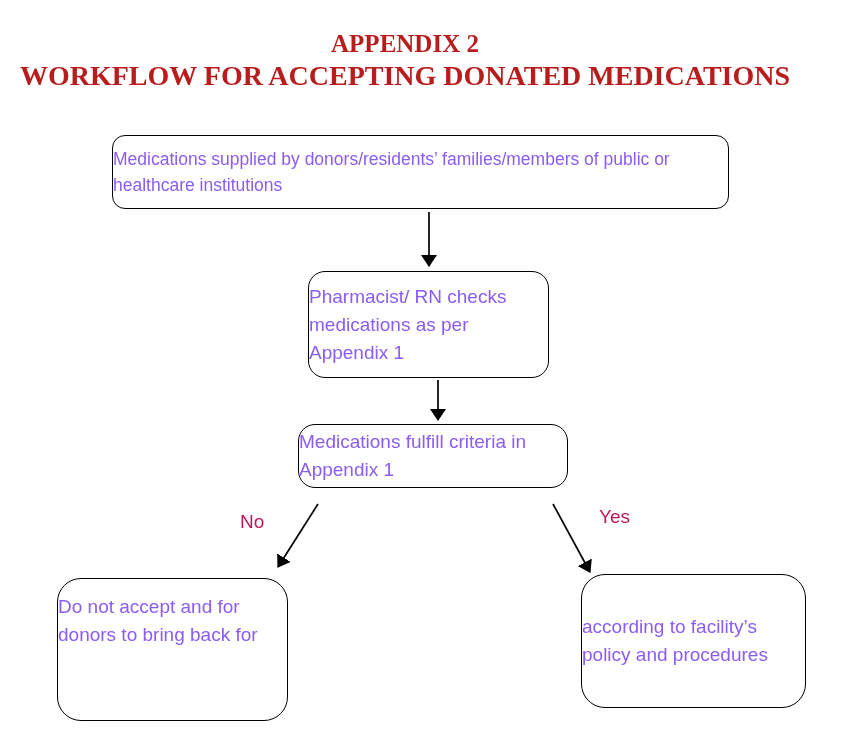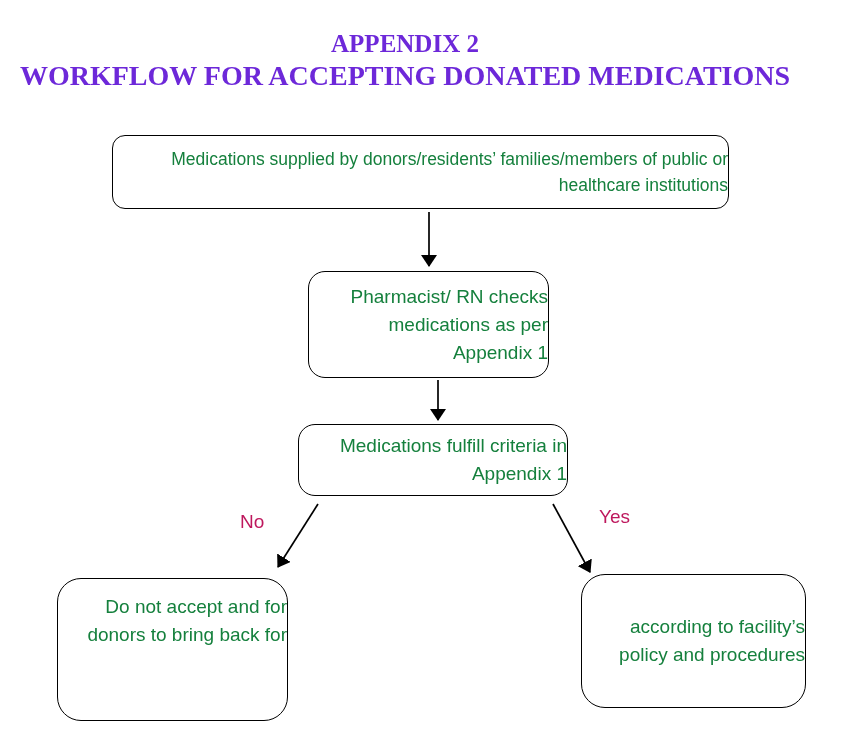--- a/index.html
+++ b/index.html
@@ -15,21 +15,21 @@
     overflow: hidden;
     font-family: "Liberation Sans", sans-serif;
   }
   .title-line {
     position: absolute;
     left: 0;
     width: 810px;
     text-align: center;
     font-family: "Liberation Serif", serif;
     font-weight: 700;
-    color: #6d28d9;
+    color: #b91c1c;
     letter-spacing: 0px;
     white-space: nowrap;
   }
   .title-line.l1 { top: 30px; font-size: 25px; }
   .title-line.l2 { top: 60px; font-size: 28px; }
 
   .arrows {
     position: absolute;
     left: 0;
     top: 0;
@@ -38,37 +38,37 @@
 
   .node {
     position: absolute;
     box-sizing: border-box;
     background: #ffffff;
     border: 1.6px solid #000000;
     display: flex;
     flex-direction: column;
     justify-content: center;
     align-items: center;
-    text-align: right;
-    color: #15803d;
+    text-align: left;
+    color: #8b5cf6;
   }
   .node .nl { display: block; width: 100%; }
 
   .node-source {
     left: 112px; top: 135px; width: 617px; height: 74px;
     border-radius: 13px;
     font-size: 17.5px; line-height: 26px;
   }
   .node-check {
     left: 308px; top: 271px; width: 241px; height: 107px;
     border-radius: 17px;
     font-size: 19px; line-height: 28px;
   }
   .node-decision {
-    left: 298px; top: 424px; width: 270px; height: 72px;
+    left: 298px; top: 424px; width: 270px; height: 64px;
     border-radius: 17px;
     font-size: 19px; line-height: 28px;
   }
   .node-reject {
     left: 57px; top: 578px; width: 231px; height: 143px;
     border-radius: 24px;
     font-size: 19px; line-height: 28px;
     justify-content: flex-start;
     padding-top: 14px;
   }

